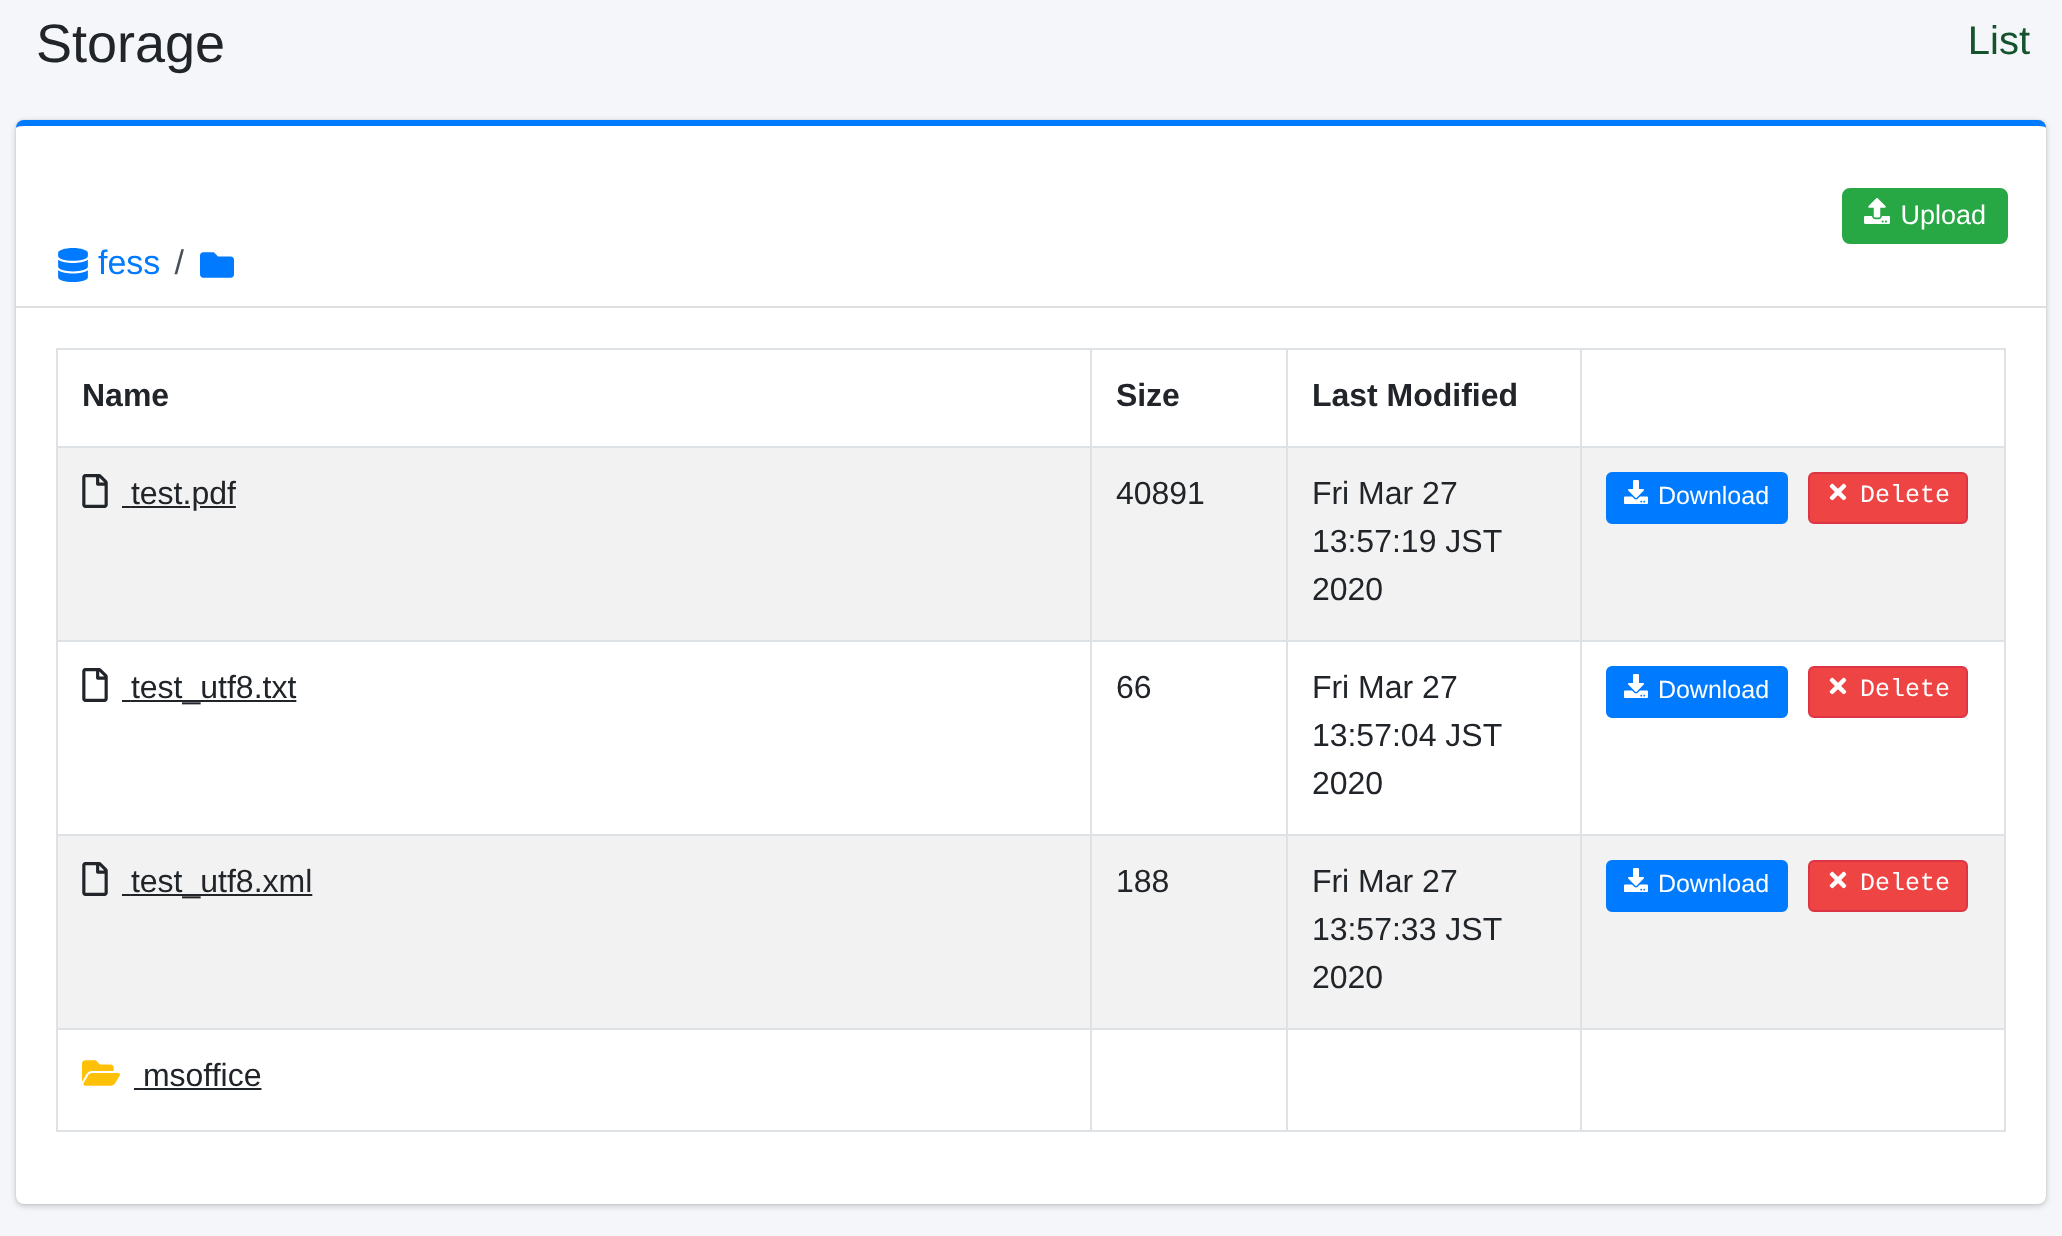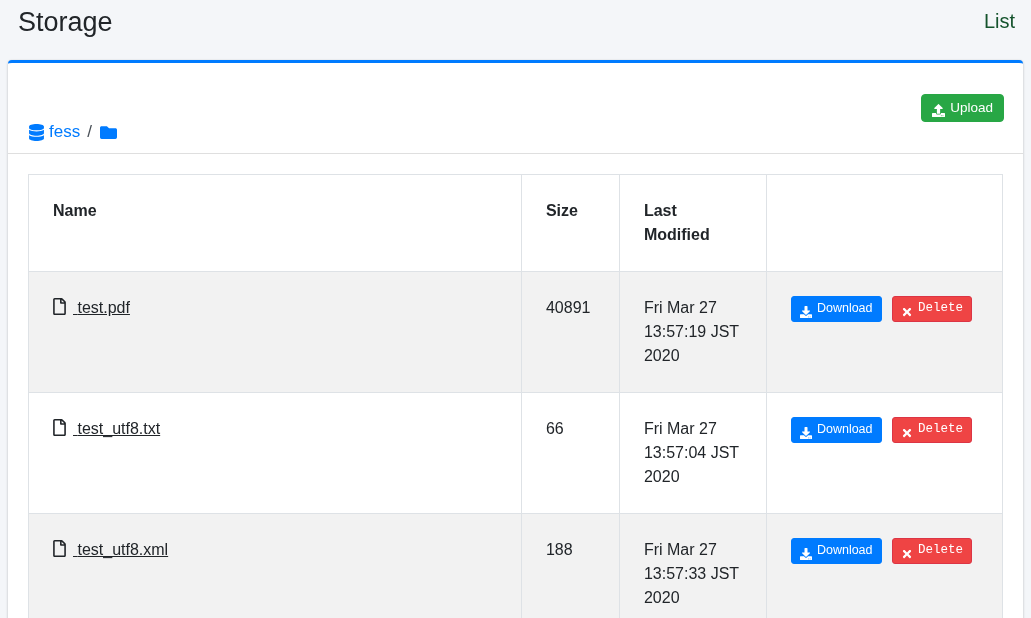--- a/index.html
+++ b/index.html
@@ -68,21 +68,21 @@
   .path-breadcrumb .sep {
     color: #495057;
     margin: 0 7px;
   }
   .db-icon svg { width: 17px; height: 17px; fill: #007bff; margin-right: 4px; }
   .bc-folder svg { width: 19px; height: 17px; fill: #007bff; }
 
   
   .btn {
     display: inline-flex;
-    align-items: flex-end;
+    align-items: flex-start;
     gap: 5px;
     border: 1px solid transparent;
     border-radius: 4px;
     color: #fff;
     cursor: pointer;
     font-family: inherit;
     line-height: 1.4;
   }
   .btn svg { display: block; fill: #ffffff; }
   .btn-upload {
@@ -104,21 +104,21 @@
   
   .card-body { padding: 20px; }
   table.storage-table {
     width: 100%;
     border-collapse: collapse;
     margin-bottom: 16px;
     font-size: 16px;
   }
   .storage-table th, .storage-table td {
     border: 1px solid #dee2e6;
-    padding: 24px;
+    padding: 12px;
     text-align: left;
     vertical-align: top;
     line-height: 1.5;
   }
   .storage-table thead th { font-weight: bold; background: #ffffff; }
   .storage-table tbody tr:nth-child(odd) { background: rgba(0,0,0,.05); }
   .col-size { width: 98px; }
   .col-modified { width: 147px; }
   .col-actions { width: 195px; }
 
@@ -268,16 +268,33 @@
           <svg viewBox="0 0 352 512">
                     <path d="M242.72 256l100.07-100.07c12.28-12.28 12.28-32.19 0-44.48l-22.24-22.24c-12.28-12.28-32.19-12.28-44.48 0L176 189.28 75.93 89.21c-12.28-12.28-32.19-12.28-44.48 0L9.21 111.45c-12.28 12.28-12.28 32.19 0 44.48L109.28 256 9.21 356.07c-12.28 12.28-12.28 32.19 0 44.48l22.24 22.24c12.28 12.28 32.2 12.28 44.48 0L176 322.72l100.07 100.07c12.28 12.28 32.2 12.28 44.48 0l22.24-22.24c12.28-12.28 12.28-32.19 0-44.48L242.72 256z"></path>
                   </svg>
         </span>
         <span>Delete</span>
       </button>
     </td>
   </tr>
 
 
+  <tr class="type-folder">
+    <td class="name-cell">
+      
+      <span class="icon folder-ic">
+        <svg viewBox="0 0 576 512">
+                  <path d="M572.694 292.093L500.27 416.248A63.997 63.997 0 0 1 444.989 448H45.025c-18.523 0-30.064-20.093-20.731-36.093l72.424-124.155A64 64 0 0 1 152 256h399.964c18.523 0 30.064 20.093 20.73 36.093zM152 224h328v-48c0-26.51-21.49-48-48-48H272l-64-64H48C21.49 64 0 85.49 0 112v278.046l69.077-118.418C86.214 242.25 118.179 224 152 224z"></path>
+                </svg>
+      </span>
+      <span class="nm">msoffice</span>
+    </td>
+    <td></td>
+    <td></td>
+    <td class="actions-cell">
+      
+      
+    </td>
+  </tr>
 </tbody>
     </table>
   </div>
 </div>
 
 </body></html>

